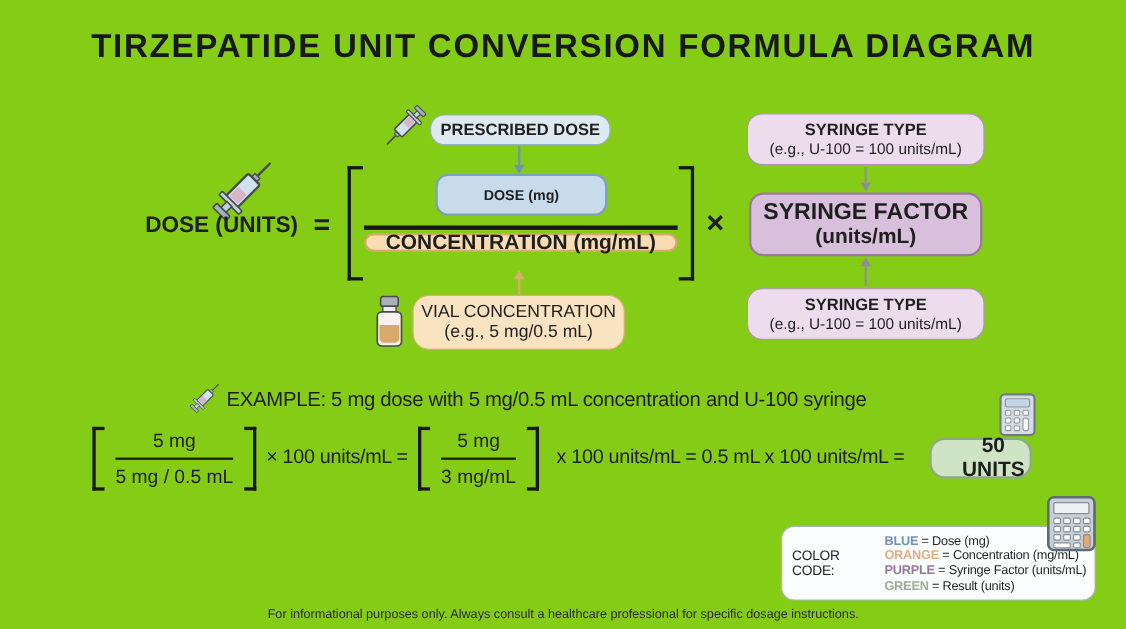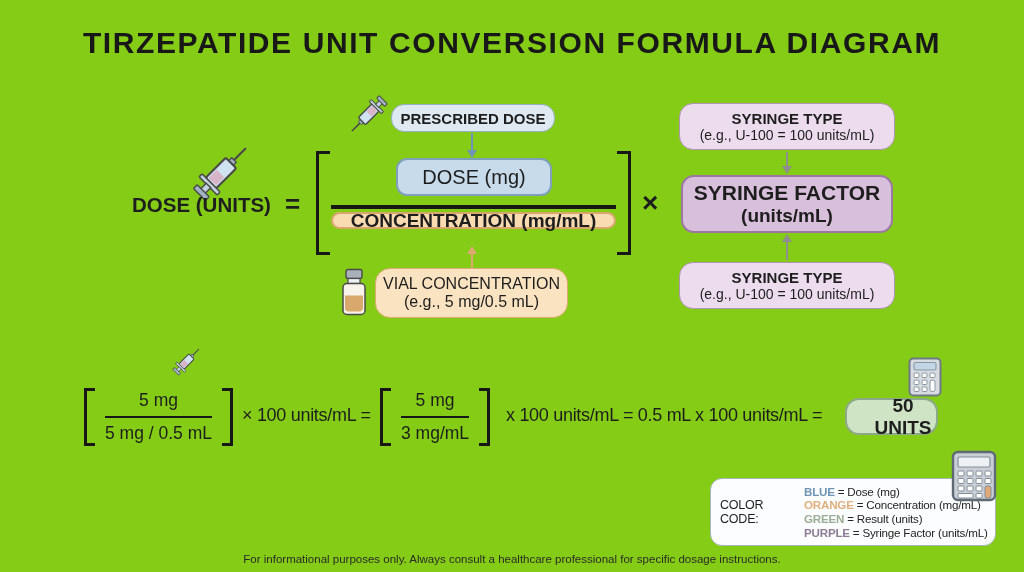--- a/index.html
+++ b/index.html
@@ -26,21 +26,21 @@
   .blue-tag{background:#dee9f1;border:1.5px solid #94afc4;}
   .blue-box{background:#c7dbea;border:2px solid #7fa0bd;}
   .orange-box{background:#f9dcb2;border:2px solid #d8a76e;}
   .orange-tag{background:#fae3c1;border:1.5px solid #ddab72;border-radius:15px;}
   .purple-tag{background:#ecdcee;border:1.5px solid #b291b7;border-radius:14px;}
   .purple-box{background:#d8bfdb;border:2px solid #9d77a4;border-radius:13px;}
   .green-box{background:#cfe4c4;border:2px solid #8ea989;border-radius:14px;padding-left:23px;}
 
   .t15{font-size:15px;font-weight:600;}
   .t14{font-size:14px;font-weight:500;}
-  .t20{font-size:20px;font-weight:400;}
+  .t20{font-size:13px;font-weight:700;}
   .t19{font-size:19px;font-weight:600;}
   .t21{font-size:21px;font-weight:600;}
   .t16{font-size:16px;font-weight:500;}
 
   
   .ftext{position:absolute;font-size:20px;font-weight:600;white-space:nowrap;}
   .sign{position:absolute;font-weight:700;}
 
   
   .bracket{position:absolute;border:3.5px solid #171717;box-sizing:border-box;}
@@ -169,20 +169,21 @@
     </div>
 
   <div class="tag purple-tag" style="left:679px;top:262px;width:216px;height:47px">
     <div class="t15">SYRINGE TYPE</div>
     <div class="t14">(e.g., U-100 = 100 units/mL)</div>
   </div>
 
   <svg class="abs" style="left:168px;top:344px;width:38px;height:34px" viewBox="0 0 64 64">
     <use href="#syringe-g" transform="rotate(-45 32 32)"></use>
   </svg>
+  <div class="etext" style="left:206px;top:352px;font-size:18.5px">EXAMPLE: 5 mg dose with 5 mg/0.5 mL concentration and U-100 syringe</div>
 
   <div class="efrac" style="left:84px;top:388px;height:58px">
     <div class="eb l"></div>
     <div class="ecol">
       <div class="num">5 mg</div>
       <div class="eline"></div>
       <div class="den">5 mg / 0.5 mL</div>
     </div>
     <div class="eb r"></div>
   </div>
@@ -219,24 +220,24 @@
   <div class="legend">
     <div class="legend-label">COLOR CODE:</div>
     <div class="legend-rows">
       <div class="legend-row">
         <span class="cname" style="color: rgb(110, 147, 181);">BLUE</span><span class="rest">= Dose (mg)</span>
       </div>
       <div class="legend-row">
         <span class="cname" style="color: rgb(223, 175, 126);">ORANGE</span><span class="rest">= Concentration (mg/mL)</span>
       </div>
       <div class="legend-row">
+        <span class="cname" style="color: rgb(141, 123, 151);">PURPLE</span><span class="rest">= Syringe Factor (units/mL)</span>
+      </div>
+      <div class="legend-row">
         <span class="cname" style="color: rgb(156, 173, 150);">GREEN</span><span class="rest">= Result (units)</span>
-      </div>
-      <div class="legend-row">
-        <span class="cname" style="color: rgb(141, 123, 151);">PURPLE</span><span class="rest">= Syringe Factor (units/mL)</span>
       </div>
     </div>
   </div>
 
   <svg class="abs" style="left:951px;top:450px;width:46px;height:52px" viewBox="0 0 46 52">
     <rect x="2" y="2" width="42" height="48" rx="5" fill="#c9cfd6" stroke="#5f6a74" stroke-width="2.4"></rect>
     <rect x="7" y="7" width="32" height="10" rx="1.5" fill="#eef1f4" stroke="#828d96" stroke-width="1.2"></rect>
     <rect x="7" y="21" width="6" height="5" rx="1" fill="#fff" stroke="#828d96"></rect>
     <rect x="16" y="21" width="6" height="5" rx="1" fill="#fff" stroke="#828d96"></rect>
     <rect x="25" y="21" width="6" height="5" rx="1" fill="#fff" stroke="#828d96"></rect>

